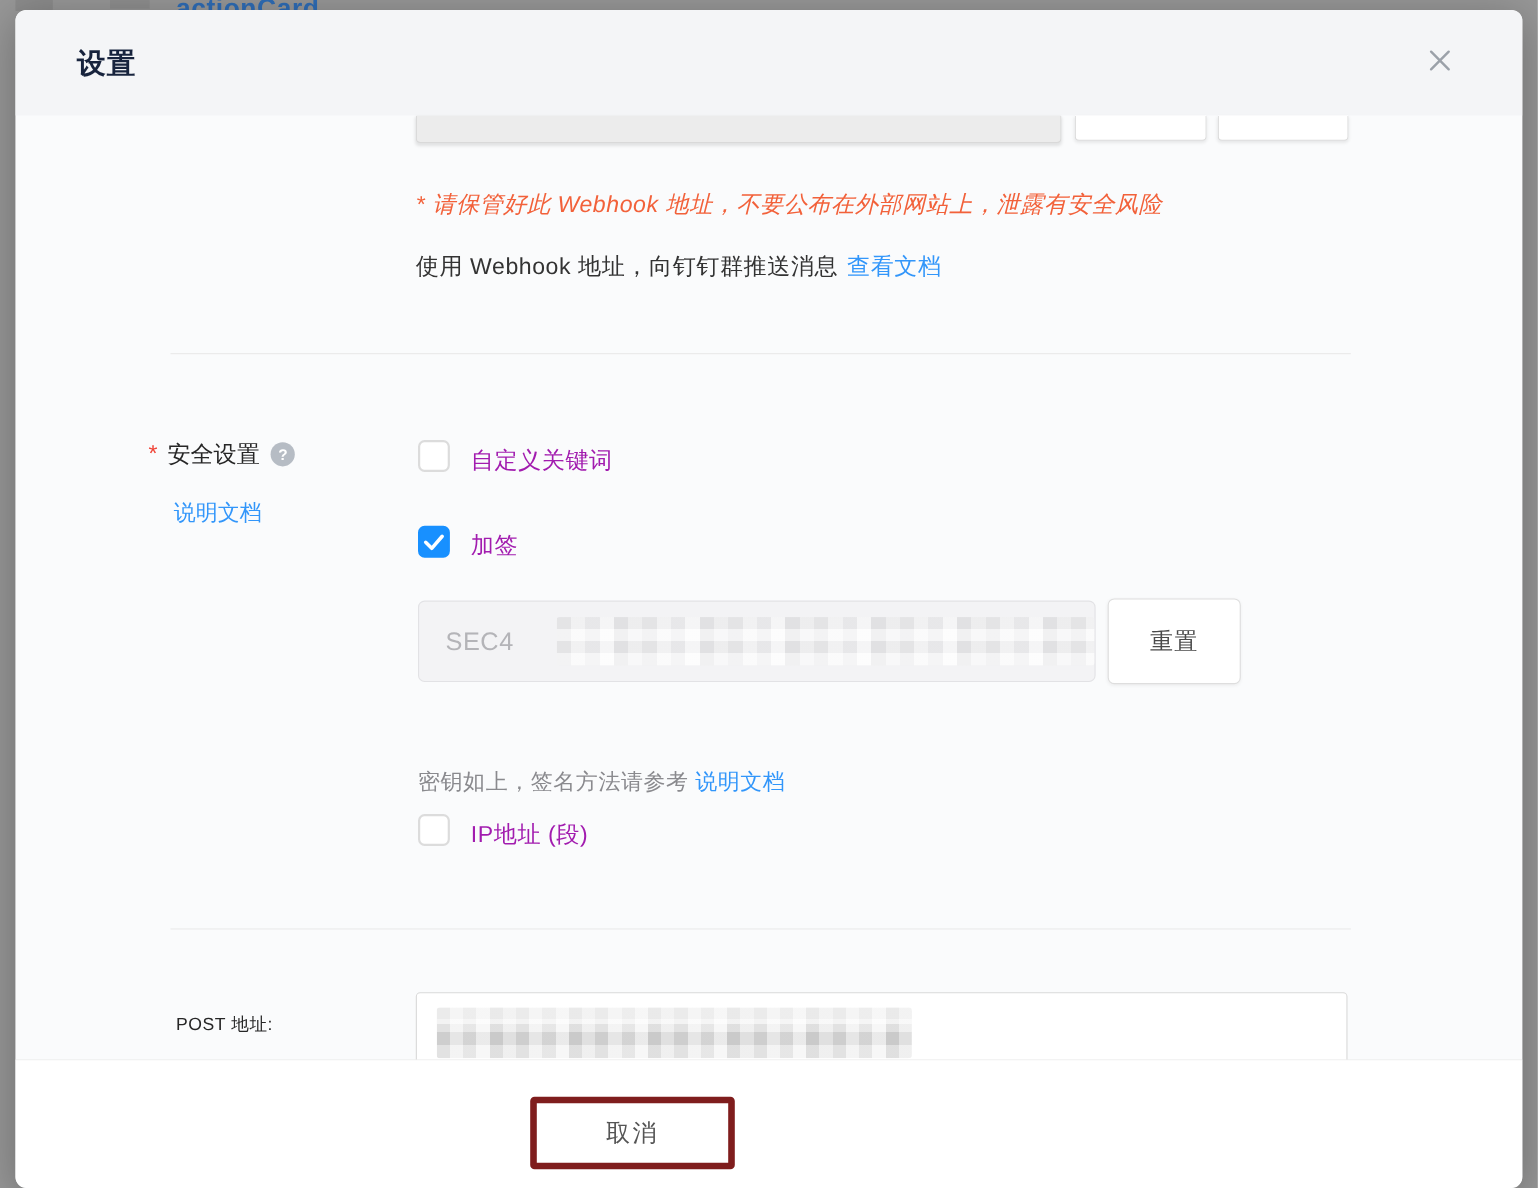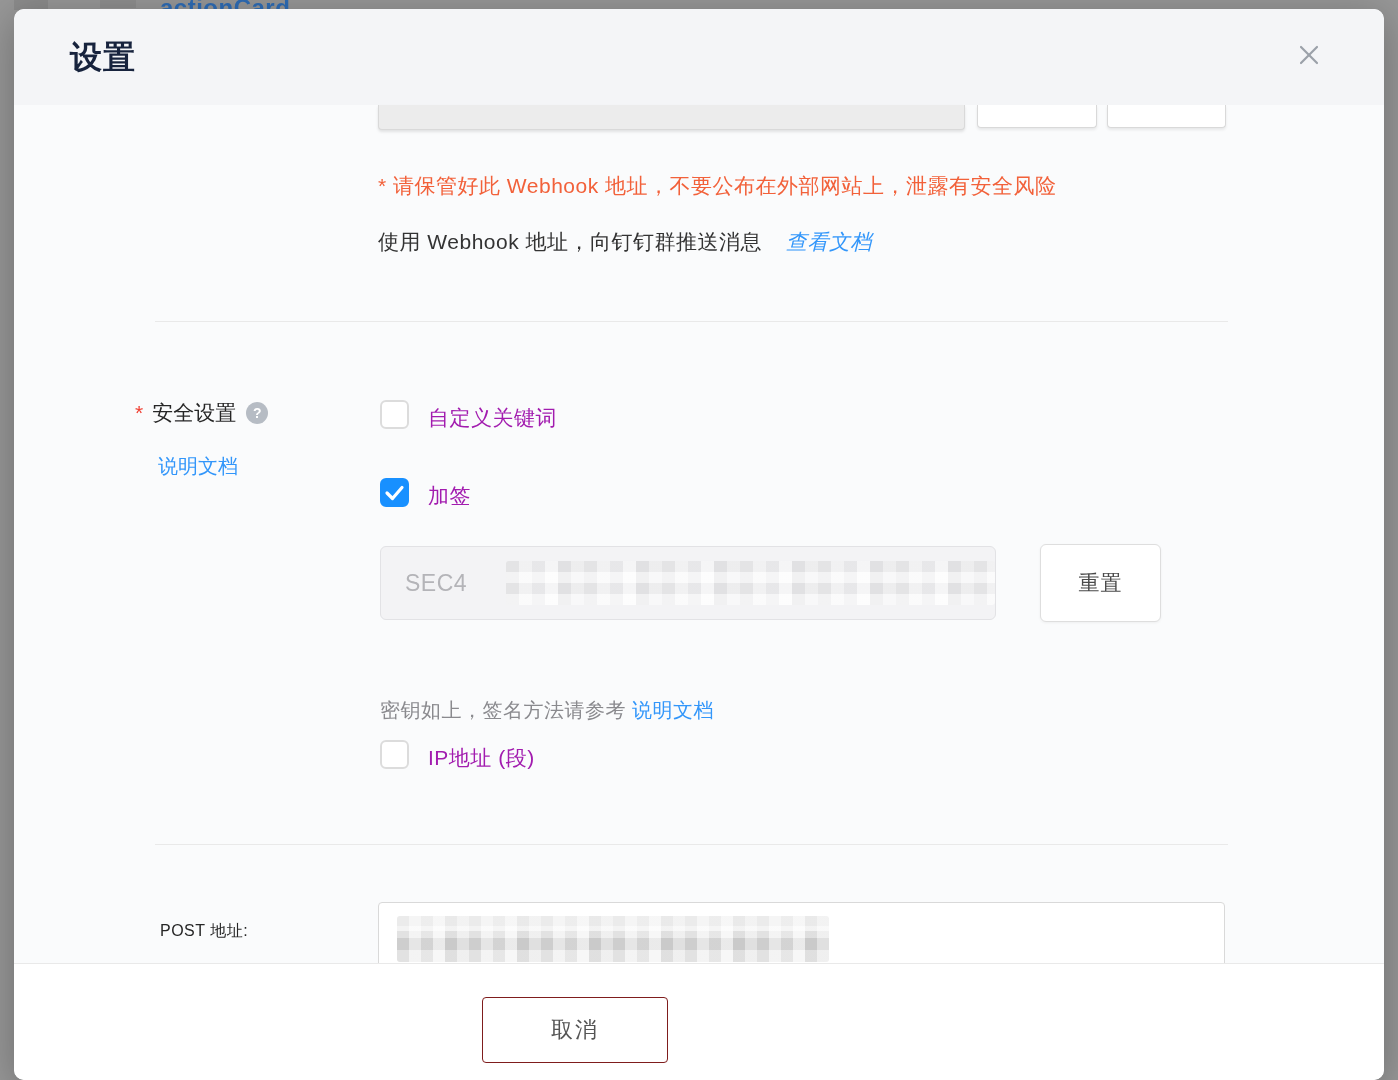--- a/index.html
+++ b/index.html
@@ -22,21 +22,21 @@
     position:absolute;left:14px;top:9px;width:1370px;height:1071px;
     background:#fafbfc;border-radius:10px;overflow:hidden;
     box-shadow:0 8px 40px rgba(0,0,0,.28);
   }
   .modal-header{
     position:absolute;left:0;top:0;width:100%;height:96px;
     background:#f4f5f7;border-radius:10px 10px 0 0;
   }
   .modal-title{
     position:absolute;left:56px;top:0;line-height:96px;
-    font-size:32px;font-weight:600;color:#17233d;letter-spacing:1px;
+    font-size:26px;font-weight:600;color:#17233d;letter-spacing:1px;
   }
   .close-btn{
     position:absolute;right:62px;top:33px;width:26px;height:26px;cursor:pointer;
     display:flex;align-items:center;justify-content:center;
   }
   
   .webhook-input-stub{
     position:absolute;left:364px;top:96px;width:587px;height:25px;
     background:#ececec;border:1px solid #d9d9d9;border-top:none;
     border-radius:0 0 4px 4px;box-shadow:0 2px 3px rgba(0,0,0,.10);
@@ -44,27 +44,27 @@
   }
   .stub-btn{
     position:absolute;top:96px;height:23px;background:#fff;
     border:1px solid #d9d9d9;border-top:none;border-radius:0 0 4px 4px;
     box-shadow:0 2px 3px rgba(0,0,0,.08);box-sizing:border-box;
   }
   .stub-btn.b1{left:963px;width:120px;}
   .stub-btn.b2{left:1093px;width:119px;}
   
   .warning-text{
-    position:absolute;left:364px;top:163px;font-size:21px;color:#f2613a;letter-spacing:.5px;
+    position:absolute;left:364px;top:163px;font-size:21px;color:#f2613a;letter-spacing:.5px;font-style:italic;
   }
   .usage-line{
     position:absolute;left:364px;top:219px;font-size:21px;color:#333;letter-spacing:.5px;
   }
   .link{color:#3296fa;cursor:pointer;}
-  .usage-line .link{margin-left:24px;font-style:italic;}
+  .usage-line .link{margin-left:8px;}
   .divider{position:absolute;left:141px;width:1073px;height:1px;background:#e9e9e9;}
   .divider.d1{top:312px;}
   .divider.d2{top:835px;}
   
   .sec-label-row{
     position:absolute;left:121px;top:390px;font-size:21px;color:#262626;
     display:flex;align-items:center;
   }
   .req-mark{color:#f04134;margin-right:9px;font-size:21px;}
   .help-icon{
@@ -99,21 +99,20 @@
       repeating-linear-gradient(0deg, rgba(255,255,255,.45) 0 11px, rgba(0,0,0,.025) 11px 22px),
       repeating-linear-gradient(90deg,#e9e9eb 0 13px,#f7f7f8 13px 26px,#ededef 26px 39px,#fbfbfc 39px 52px,#e6e6e8 52px 65px,#f3f3f4 65px 78px);
   }
   .reset-btn{
     position:absolute;left:993px;top:535px;width:121px;height:78px;box-sizing:border-box;
     background:#fff;border:1px solid #dedede;border-radius:6px;cursor:pointer;
     font-size:21px;color:#4a4a4a;letter-spacing:1px;
     display:flex;align-items:center;justify-content:center;
     box-shadow:0 1px 3px rgba(0,0,0,.05);
     font-family:"Liberation Sans","DejaVu Sans",sans-serif;
-    margin-left:33px;
   }
   .sig-note{position:absolute;left:366px;top:652px;font-size:20px;color:#8a8a8e;letter-spacing:.5px;margin-top:36px;}
   .sig-note .link{margin-left:6px;}
   
   .post-label{position:absolute;left:146px;top:912px;font-size:16px;color:#262626;letter-spacing:.5px;}
   .post-input{
     position:absolute;left:364px;top:893px;width:847px;height:80px;box-sizing:border-box;
     background:#fff;border:1px solid #d9d9d9;border-radius:4px;
   }
   .mosaic-b{
@@ -128,21 +127,21 @@
     position:absolute;left:0;top:954px;width:100%;height:117px;
     background:#fff;border-top:1px solid #e9e9e9;box-sizing:border-box;
     border-radius:0 0 10px 10px;
   }
   .btn{
     position:absolute;top:33px;height:66px;box-sizing:border-box;border-radius:4px;
     font-size:22px;display:flex;align-items:center;justify-content:center;
     cursor:pointer;letter-spacing:2px;
     font-family:"Liberation Sans","DejaVu Sans",sans-serif;
   }
-  .btn-cancel{left:468px;width:186px;background:#fff;border:1px solid #7f1d1d;color:#555;}
+  .btn-cancel{left:468px;width:186px;background:#fff;border:6px solid #7f1d1d;color:#555;}
   .btn-confirm{left:679px;width:187px;background:#1692fc;border:none;color:#fff;}
 </style>
 </head>
 <body>
 
 <div class="backdrop-strip">
   <div class="bg-frag-1"></div>
   <div class="bg-frag-2"></div>
   <div class="bg-code-label">actionCard</div>
 </div>

